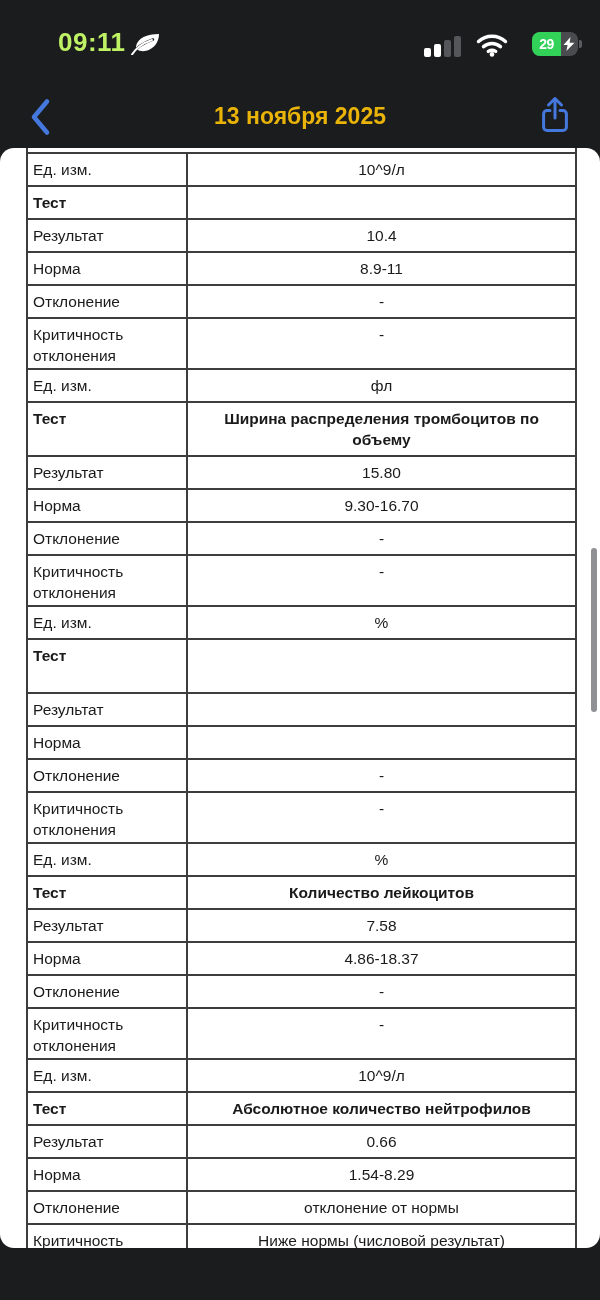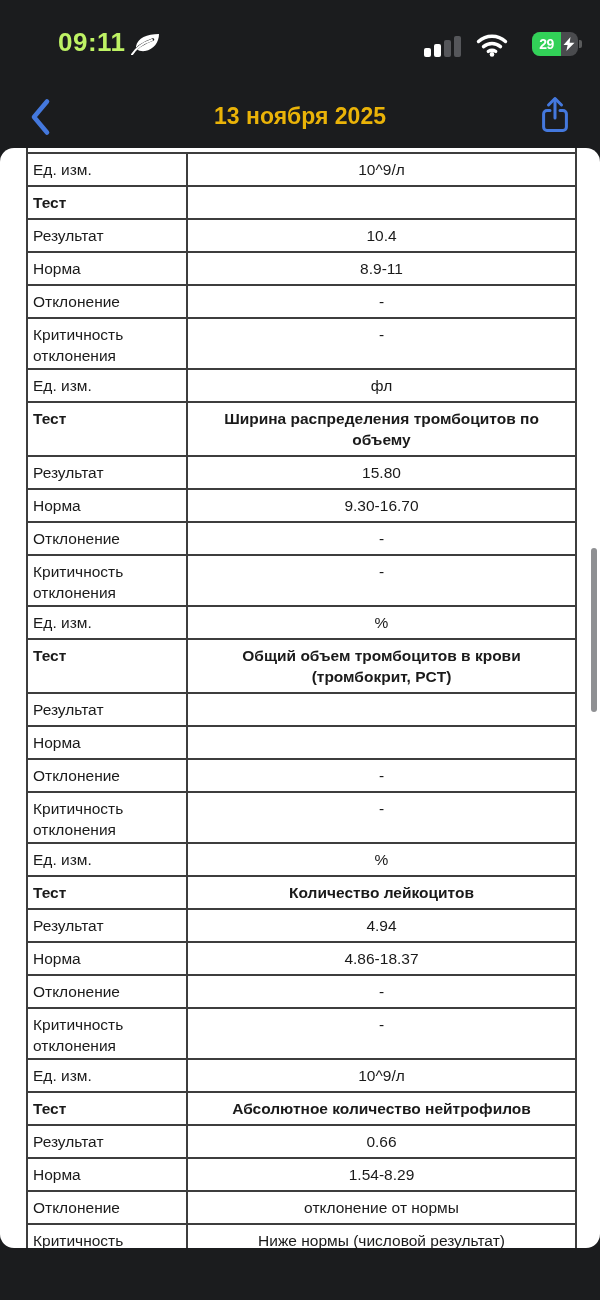--- a/index.html
+++ b/index.html
@@ -175,21 +175,20 @@
       <div class="t-row tall">
         <div class="t-label">Критичность отклонения</div>
         <div class="t-value">-</div>
       </div>
       <div class="t-row">
         <div class="t-label">Ед. изм.</div>
         <div class="t-value">%</div>
       </div>
       <div class="t-row bold tall-value">
         <div class="t-label">Тест</div>
-        <div class="t-value">Общий объем тромбоцитов в крови (тромбокрит, PCT)</div>
       </div>
       <div class="t-row">
         <div class="t-label">Результат</div>
       </div>
       <div class="t-row">
         <div class="t-label">Норма</div>
       </div>
       <div class="t-row">
         <div class="t-label">Отклонение</div>
         <div class="t-value">-</div>
@@ -201,21 +200,21 @@
       <div class="t-row">
         <div class="t-label">Ед. изм.</div>
         <div class="t-value">%</div>
       </div>
       <div class="t-row bold">
         <div class="t-label">Тест</div>
         <div class="t-value">Количество лейкоцитов</div>
       </div>
       <div class="t-row">
         <div class="t-label">Результат</div>
-        <div class="t-value">4.94</div>
+        <div class="t-value">7.58</div>
       </div>
       <div class="t-row">
         <div class="t-label">Норма</div>
         <div class="t-value">4.86-18.37</div>
       </div>
       <div class="t-row">
         <div class="t-label">Отклонение</div>
         <div class="t-value">-</div>
       </div>
       <div class="t-row tall">

